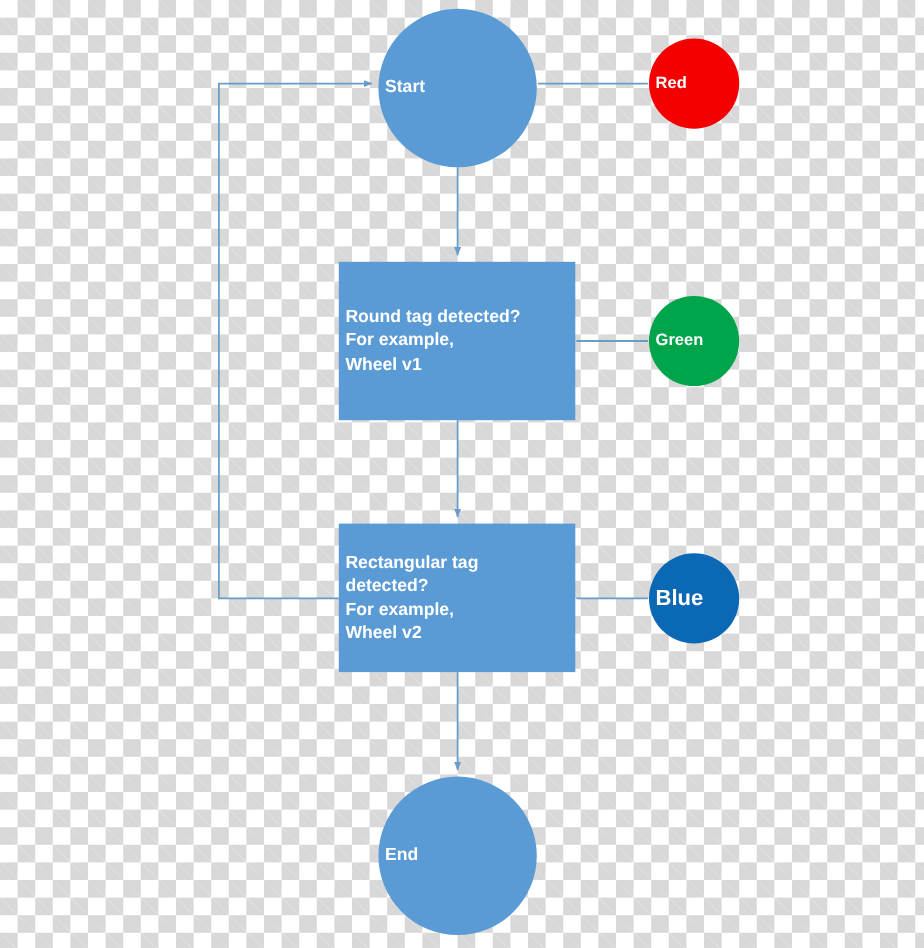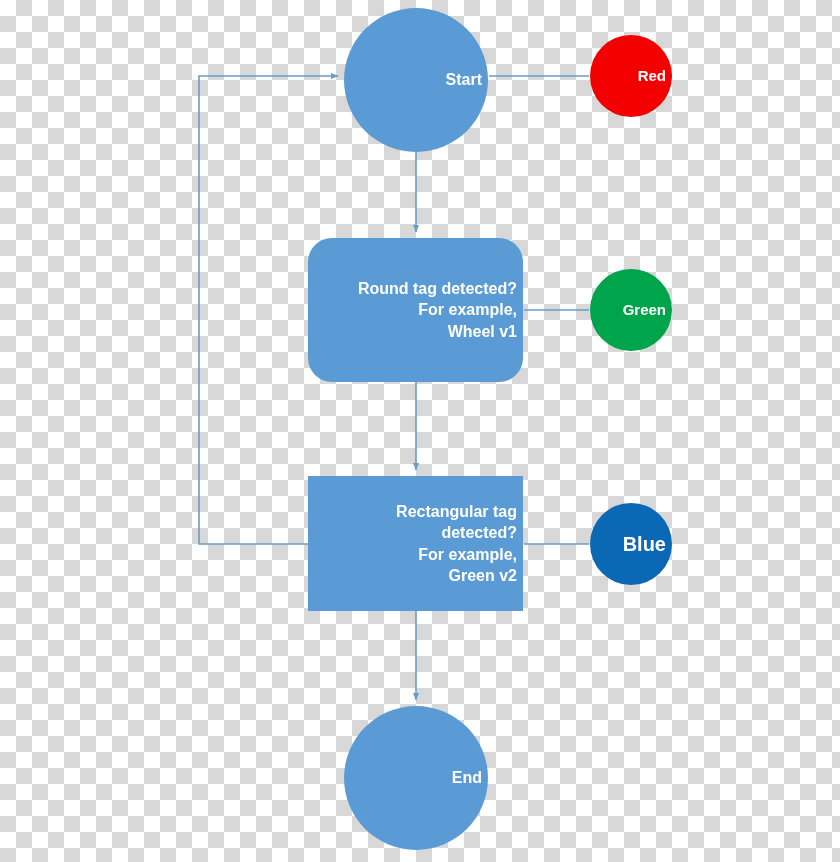--- a/index.html
+++ b/index.html
@@ -28,21 +28,21 @@
     left: 0;
     top: 0;
     width: 840px;
     height: 862px;
   }
   .node {
     position: absolute;
     display: flex;
     align-items: center;
     justify-content: center;
-    text-align: right;
+    text-align: left;
     color: #ffffff;
     box-sizing: border-box;
     line-height: 1.32;
   }
   .circle { border-radius: 50%; }
   .node .label {
     white-space: pre-line;
     display: block;
     width: 100%;
     padding: 0 6px;
@@ -52,21 +52,21 @@
   #node-start {
     left: 344px; top: 8px; width: 144px; height: 144px;
     background: #5b9bd5; font-size: 16px; font-weight: bold;
   }
   #node-red {
     left: 590px; top: 35px; width: 82px; height: 82px;
     background: #f40000; font-size: 15px; font-weight: bold;
   }
   #node-round {
     left: 308px; top: 238px; width: 215px; height: 144px;
-    background: #5b9bd5; font-size: 16px; font-weight: bold; border-radius: 24px;
+    background: #5b9bd5; font-size: 16px; font-weight: bold;
   }
   #node-green {
     left: 590px; top: 269px; width: 82px; height: 82px;
     background: #00a44a; font-size: 15px; font-weight: bold;
   }
   #node-rect {
     left: 308px; top: 476px; width: 215px; height: 135px;
     background: #5b9bd5; font-size: 16px; font-weight: bold;
   }
   #node-blue {
@@ -120,21 +120,21 @@
   </div>
 
   <div class="node circle" id="node-green">
     <span class="label">Green</span>
   </div>
 
   <div class="node" id="node-rect">
     <span class="label">Rectangular tag
 detected?
 For example,
-Green v2</span>
+Wheel v2</span>
   </div>
 
   <div class="node circle" id="node-blue">
     <span class="label">Blue</span>
   </div>
 
   <div class="node circle" id="node-end">
     <span class="label">End</span>
   </div>
 

